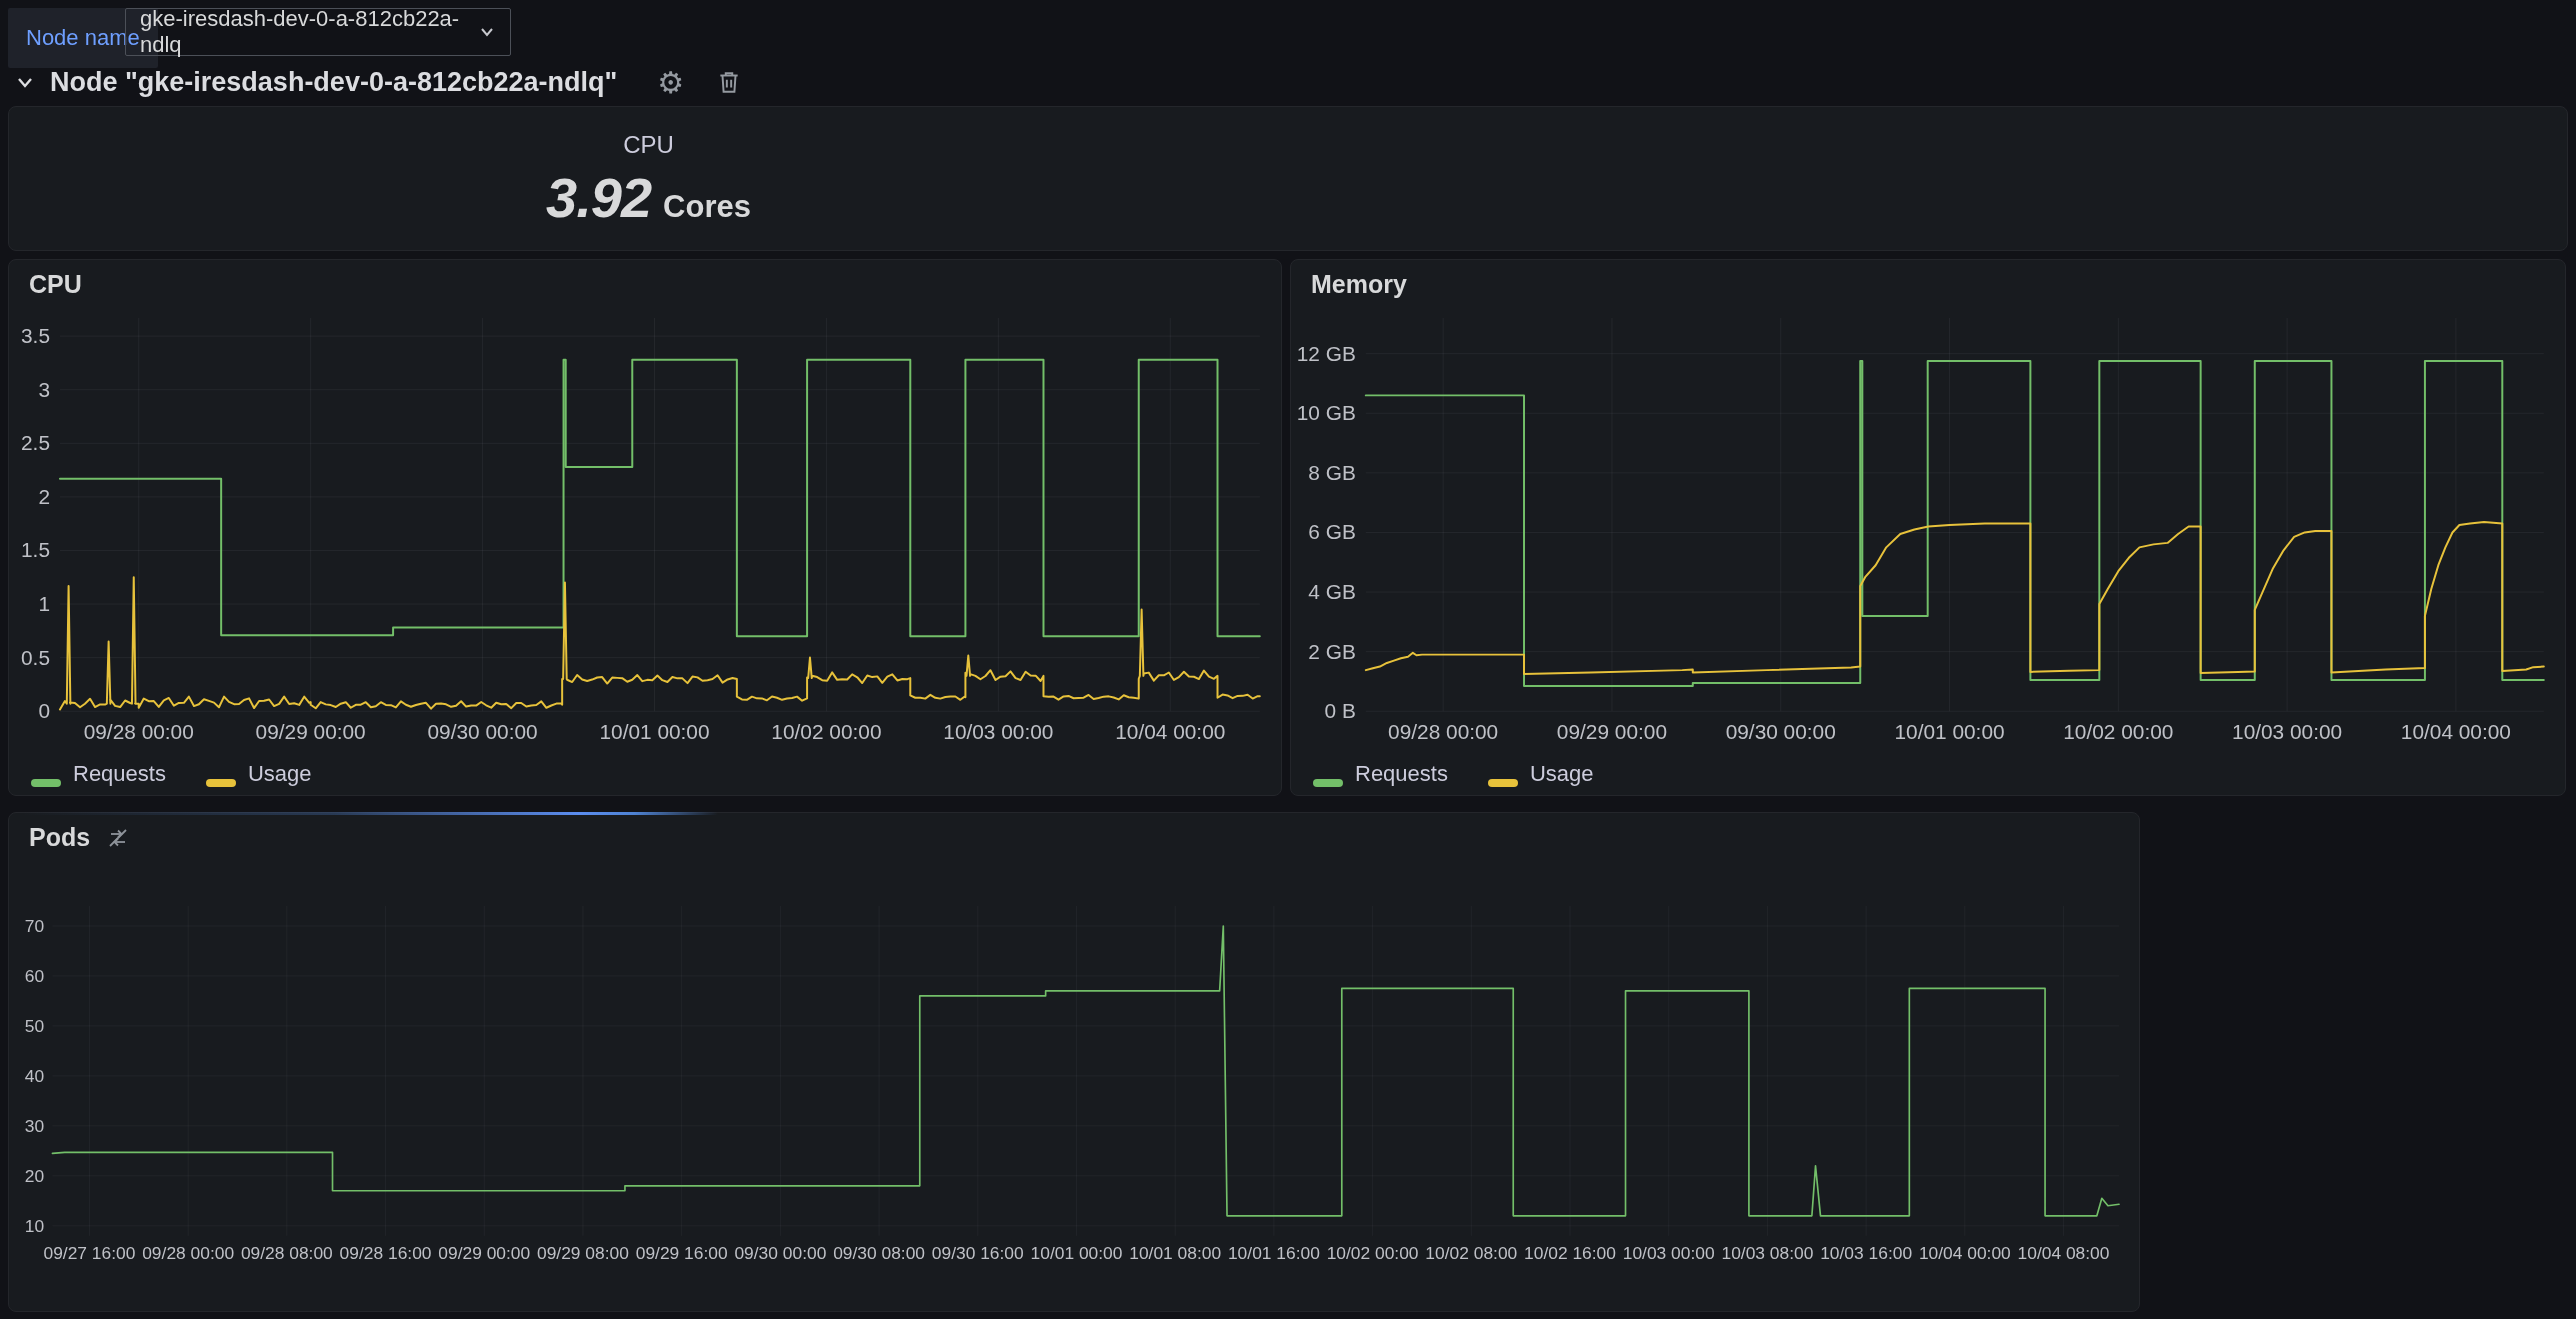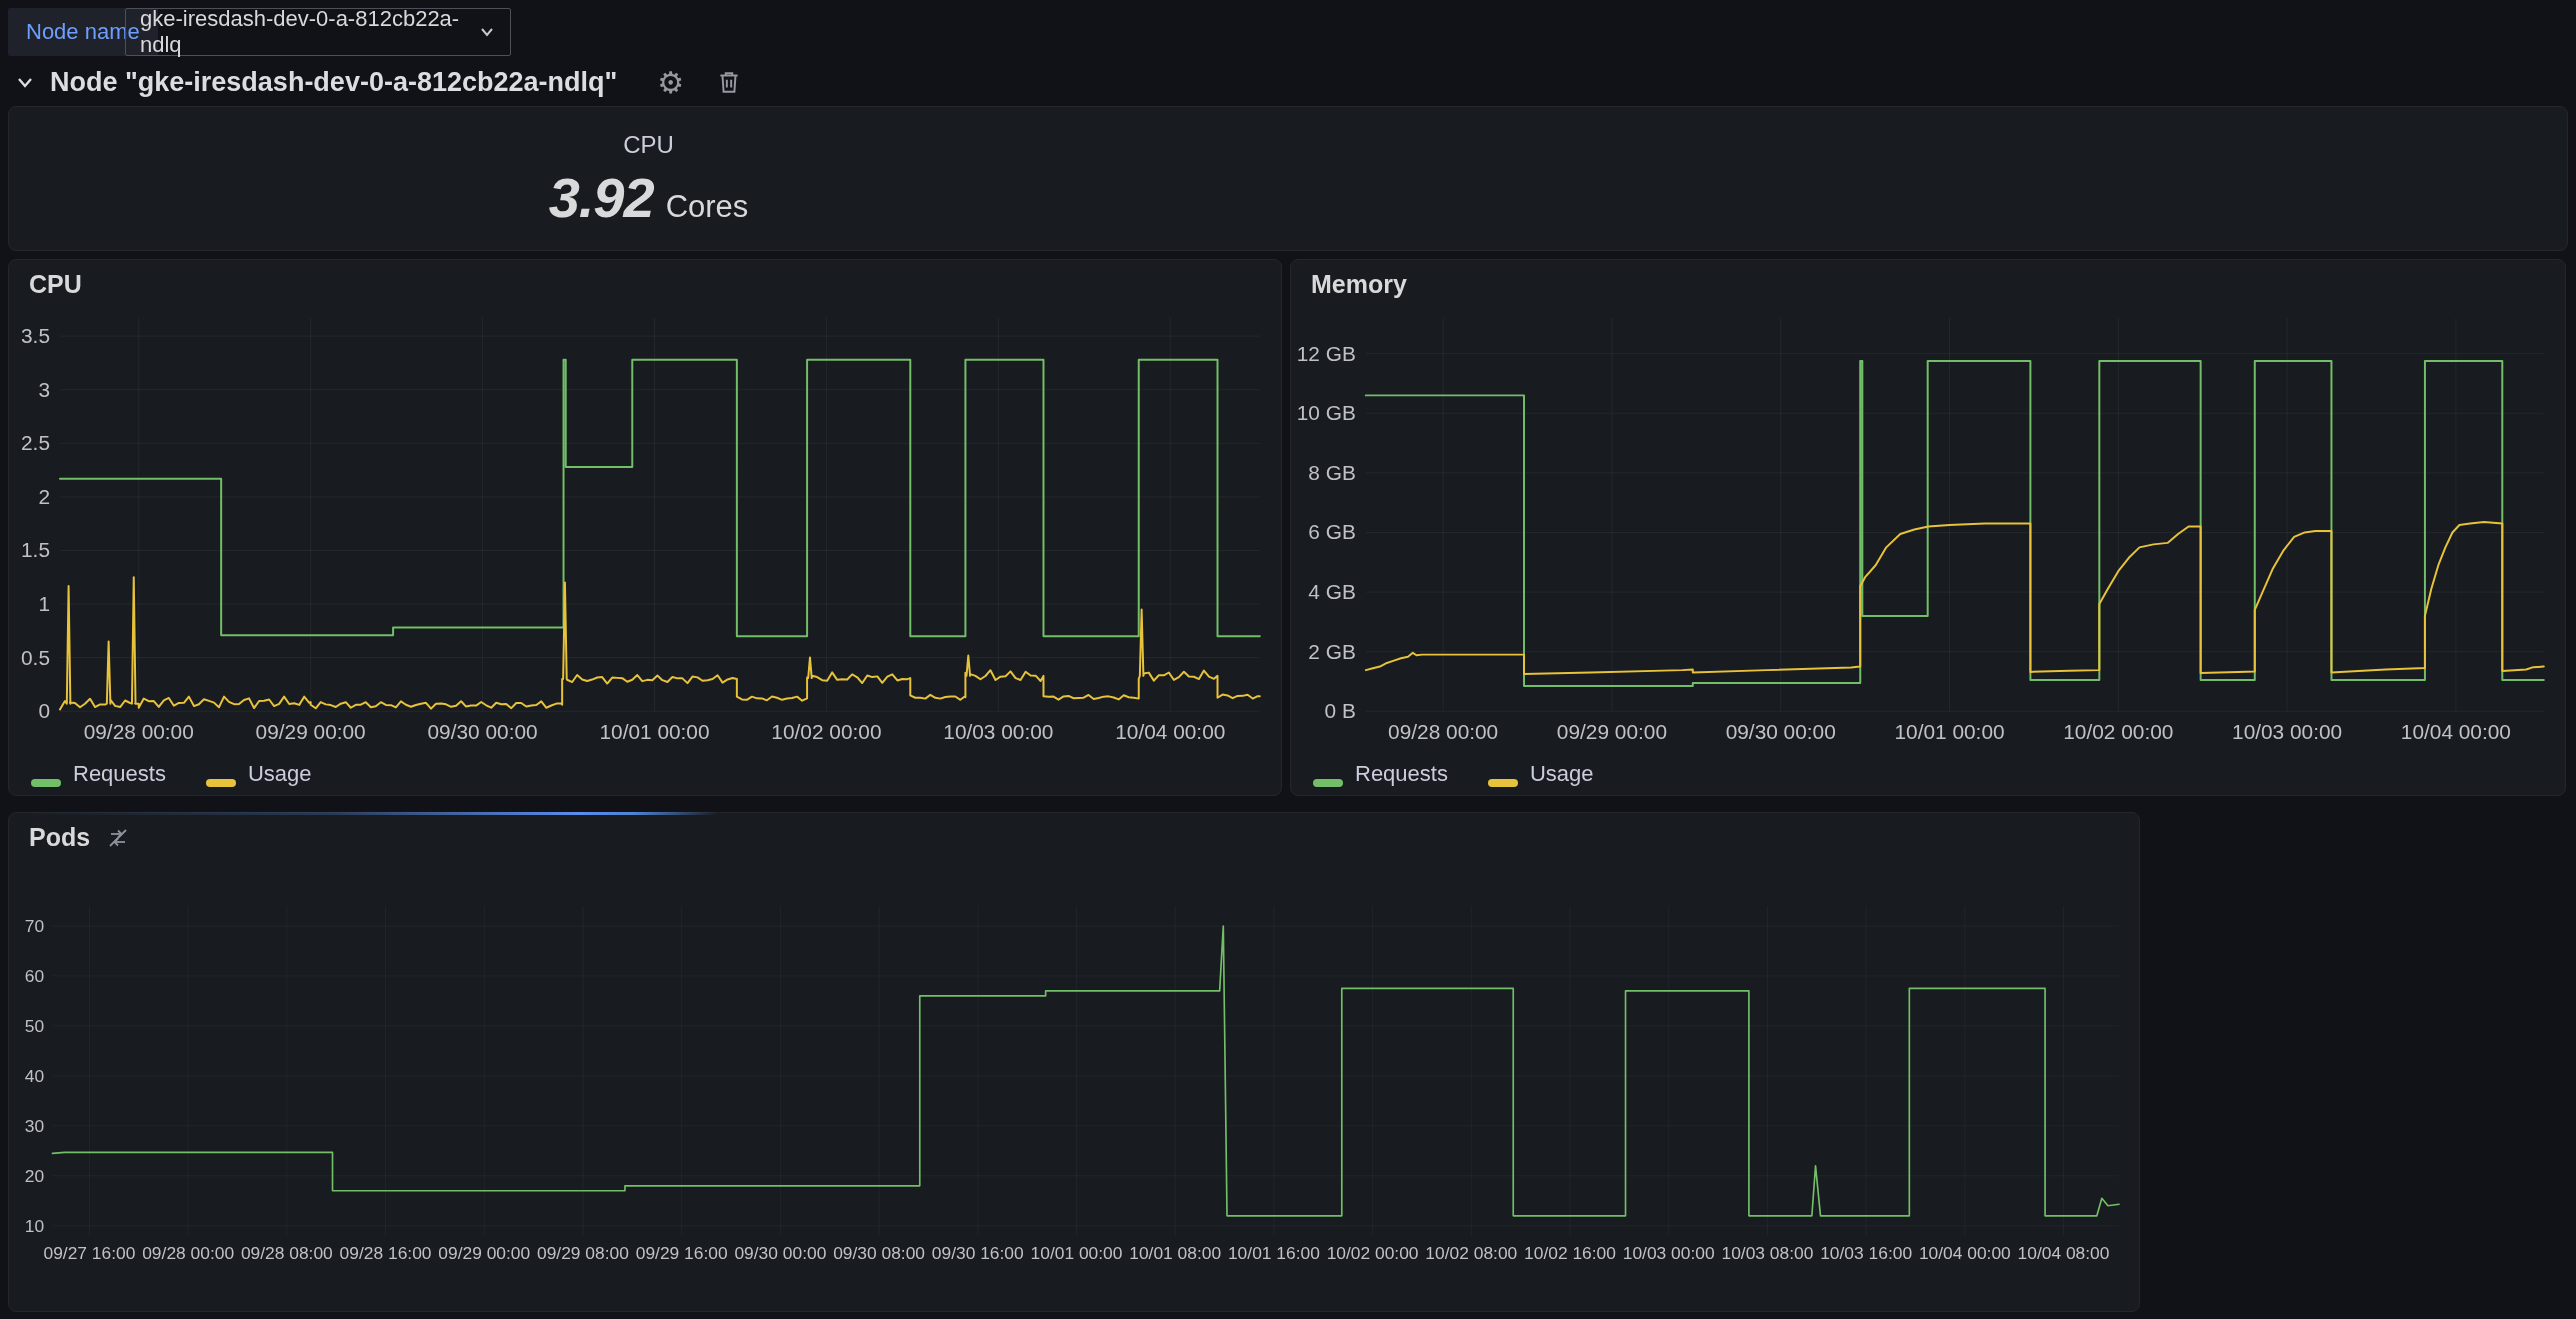--- a/index.html
+++ b/index.html
@@ -1,33 +1,33 @@
 <!DOCTYPE html>
 <html><head>
 <meta charset="utf-8">
 <style>
   html,body{margin:0;padding:0;background:#111217;}
   body{width:2576px;height:1320px;position:relative;overflow:hidden;
        font-family:"Liberation Sans",sans-serif;color:#ccccdc;}
   .varlabel{position:absolute;left:8px;top:8px;height:48px;display:flex;align-items:center;
-            padding:0 18px;background:#1f222a;border-radius:2px;font-size:22px;}
+            padding:6px 18px;background:#1f222a;border-radius:2px;font-size:22px;}
   .vardrop{position:absolute;left:125px;top:8px;width:386px;height:48px;box-sizing:border-box;
            border:1px solid #4c5058;border-radius:2px;display:flex;align-items:center;
            justify-content:center;padding:0 14px;font-size:22px;color:#d8d9da;cursor:pointer;}
   .rowhead{position:absolute;left:14px;top:62px;height:40px;display:flex;align-items:center;gap:14px;}
   .rowtitle{font-size:27px;font-weight:700;color:#dcdde1;}
   .rowicon{color:#959aa1;display:flex;align-items:center;}
   .gear{font-family:"DejaVu Sans",sans-serif;font-size:30px;margin-left:26px;color:#959aa1;}
   .panel{position:absolute;background:#181b1f;border:1px solid #24262b;border-radius:8px;box-sizing:border-box;flex-direction:column;}
   #statpanel{left:8px;top:106px;width:2560px;height:145px;display:flex;}
   .statblock{width:50%;display:flex;flex-direction:column;align-items:center;padding-top:24px;}
   .statlabel{font-size:24px;color:#ccccdc;}
   .statvalrow{display:flex;align-items:baseline;gap:12px;margin-top:6px;color:#d8d9da;}
   .statval{font-size:56px;font-weight:700;letter-spacing:-1px;font-style:italic;}
-  .statunit{font-size:31px;font-weight:400;}
+  .statunit{font-size:31px;font-weight:700;}
   #cpupanel{left:8px;top:259px;width:1274px;height:537px;}
   #mempanel{left:1290px;top:259px;width:1276px;height:537px;}
   #podspanel{left:8px;top:812px;width:2132px;height:500px;}
   .ptitle{position:absolute;left:20px;top:10px;font-size:25px;font-weight:600;color:#d8d9da;
           display:flex;align-items:center;gap:16px;cursor:pointer;}
   .csvg{position:absolute;left:4px;right:8px;top:44px;bottom:48px;width:calc(100% - 12px);height:calc(100% - 92px);}
   .csvg-pods{position:absolute;left:2px;right:10px;top:44px;bottom:8px;width:calc(100% - 12px);height:calc(100% - 52px);}
   svg text{font-family:"Liberation Sans",sans-serif;}
   .legend{position:absolute;bottom:8px;left:22px;display:flex;gap:40px;}
   .legitem{display:flex;align-items:flex-end;gap:12px;font-size:22px;color:#ccccdc;cursor:pointer;}

